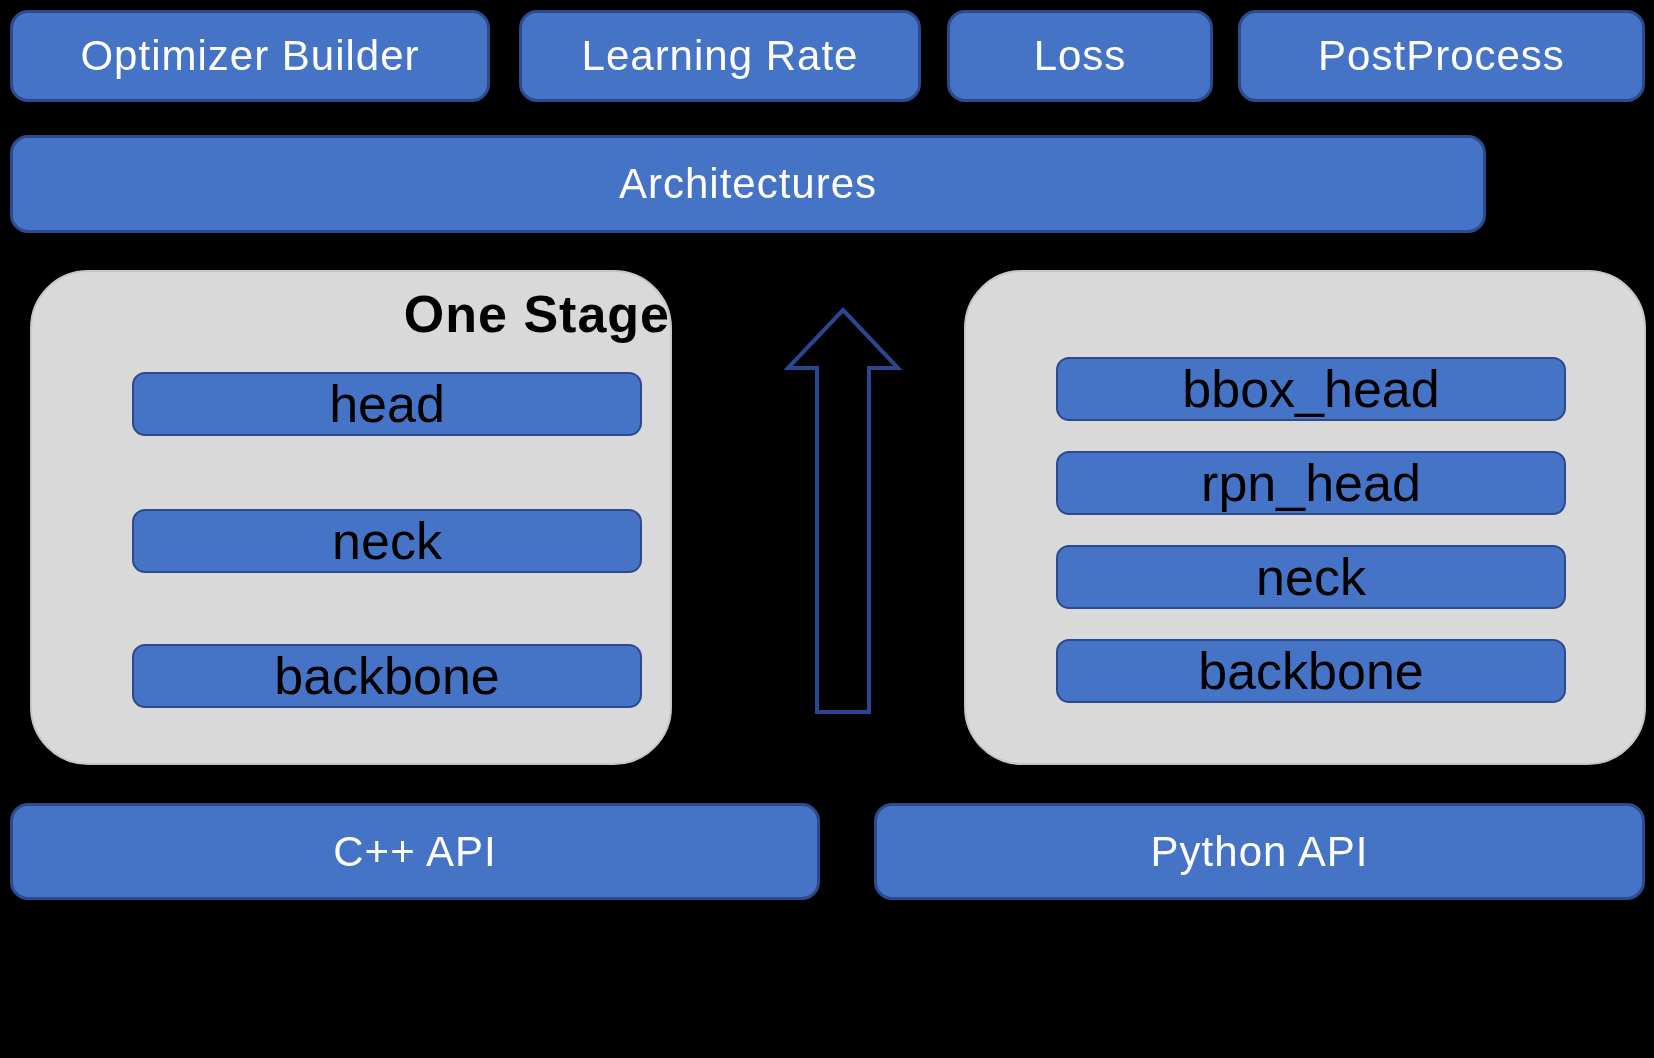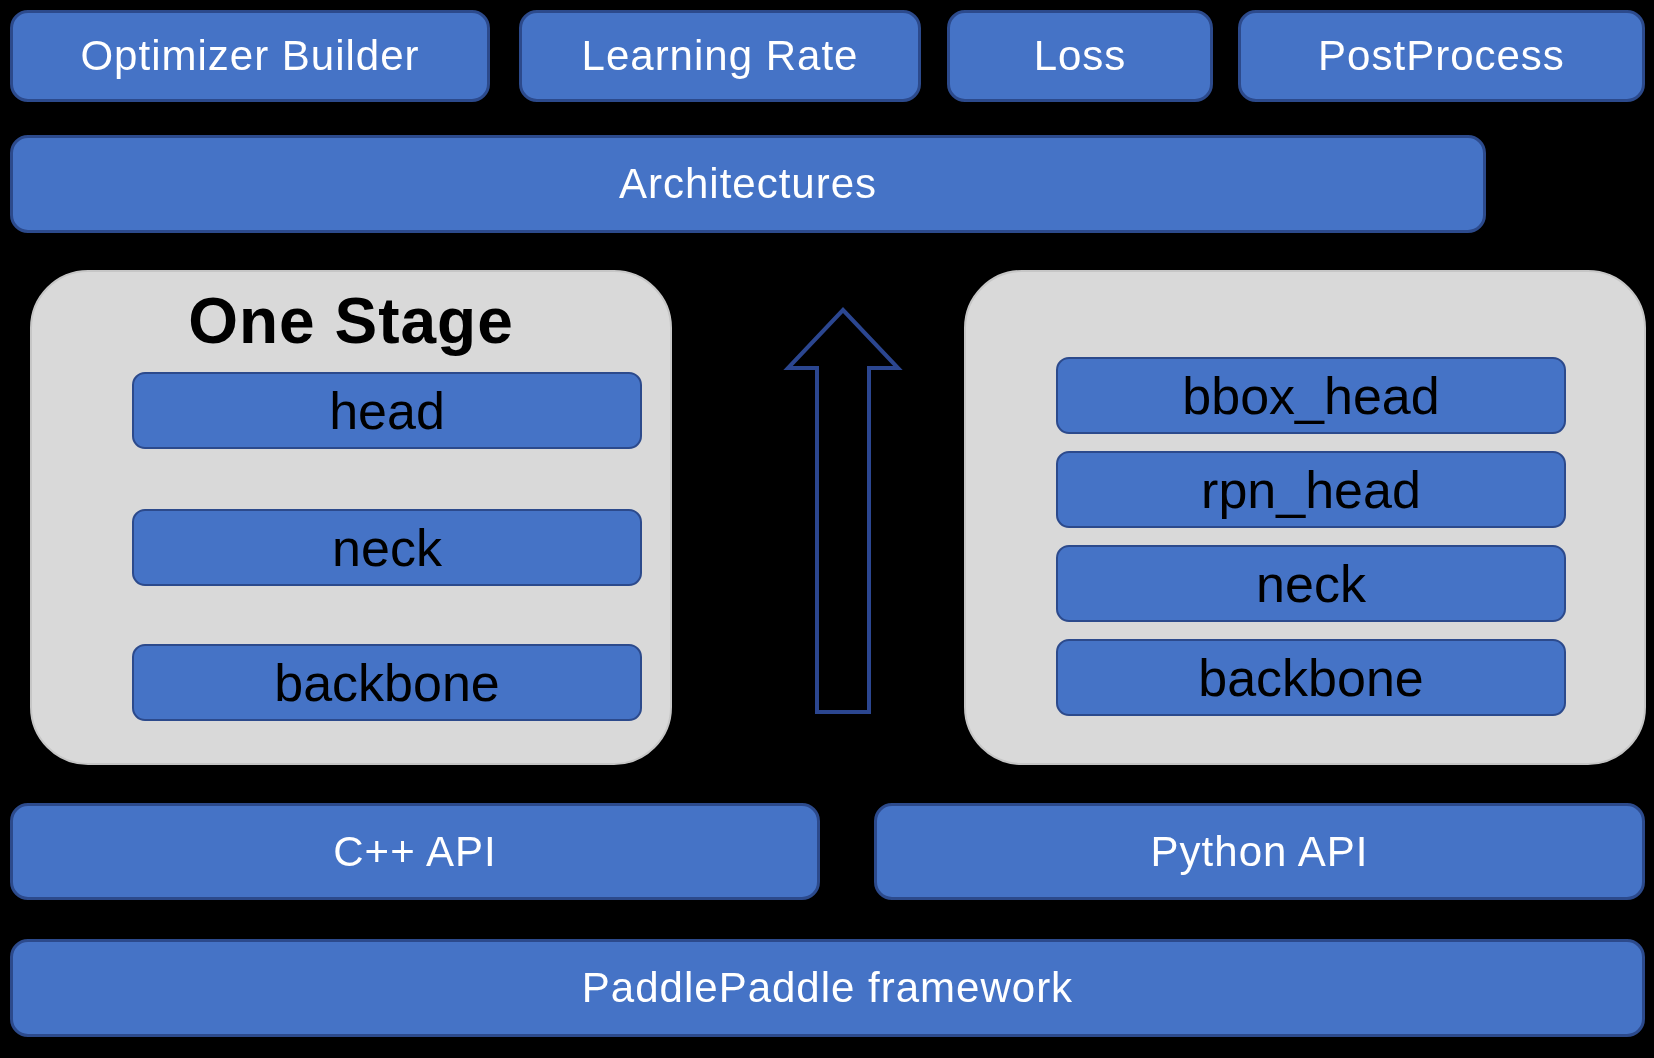--- a/index.html
+++ b/index.html
@@ -50,30 +50,30 @@
     height: 495px;
     background: var(--panel-fill);
     border: 2px solid var(--panel-border);
     border-radius: 58px;
   }
   .panel-title {
     position: absolute;
     top: 12px;
     left: 0;
     width: 100%;
-    text-align: center;
+    text-align: right;
     color: var(--title-text);
-    font-size: 64px;
+    font-size: 52px;
     font-weight: 700;
     letter-spacing: 1px;
   }
   .item {
     position: absolute;
     width: 510px;
-    height: 77px;
+    height: 64px;
     background: var(--box-fill);
     border: 2.5px solid var(--box-border);
     border-radius: 13px;
     display: flex;
     align-items: center;
     justify-content: center;
   }
   .item .label { font-size: 52px; }
 
   .api-box { top: 803px; height: 97px; }
@@ -141,17 +141,14 @@
     </div>
   </div>
 
   <div class="box api-box" style="left:10px;width:810px">
     <span class="label">C++ API</span>
   </div>
   <div class="box api-box" style="left:874px;width:771px">
     <span class="label">Python API</span>
   </div>
 
-  <div class="box framework-box" style="left:10px;width:1635px">
-    <span class="label">PaddlePaddle framework</span>
-  </div>
 
 </div>
 
 </body></html>

